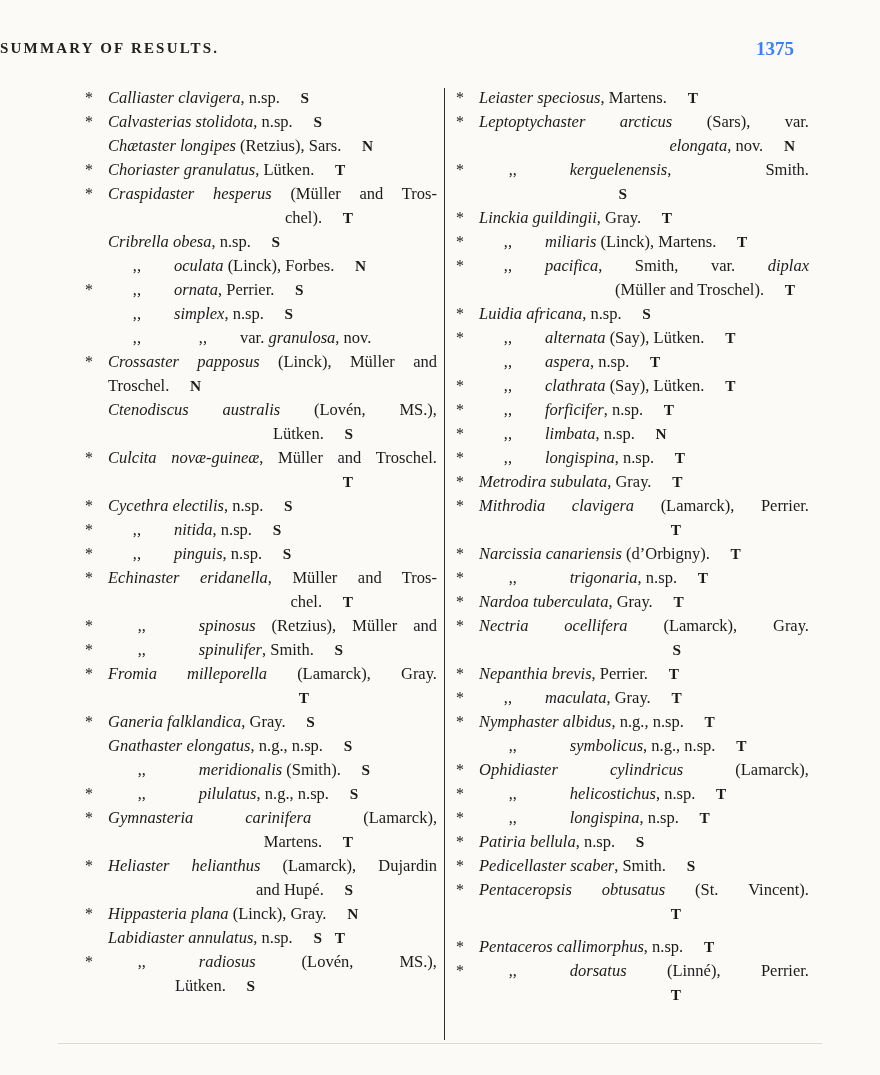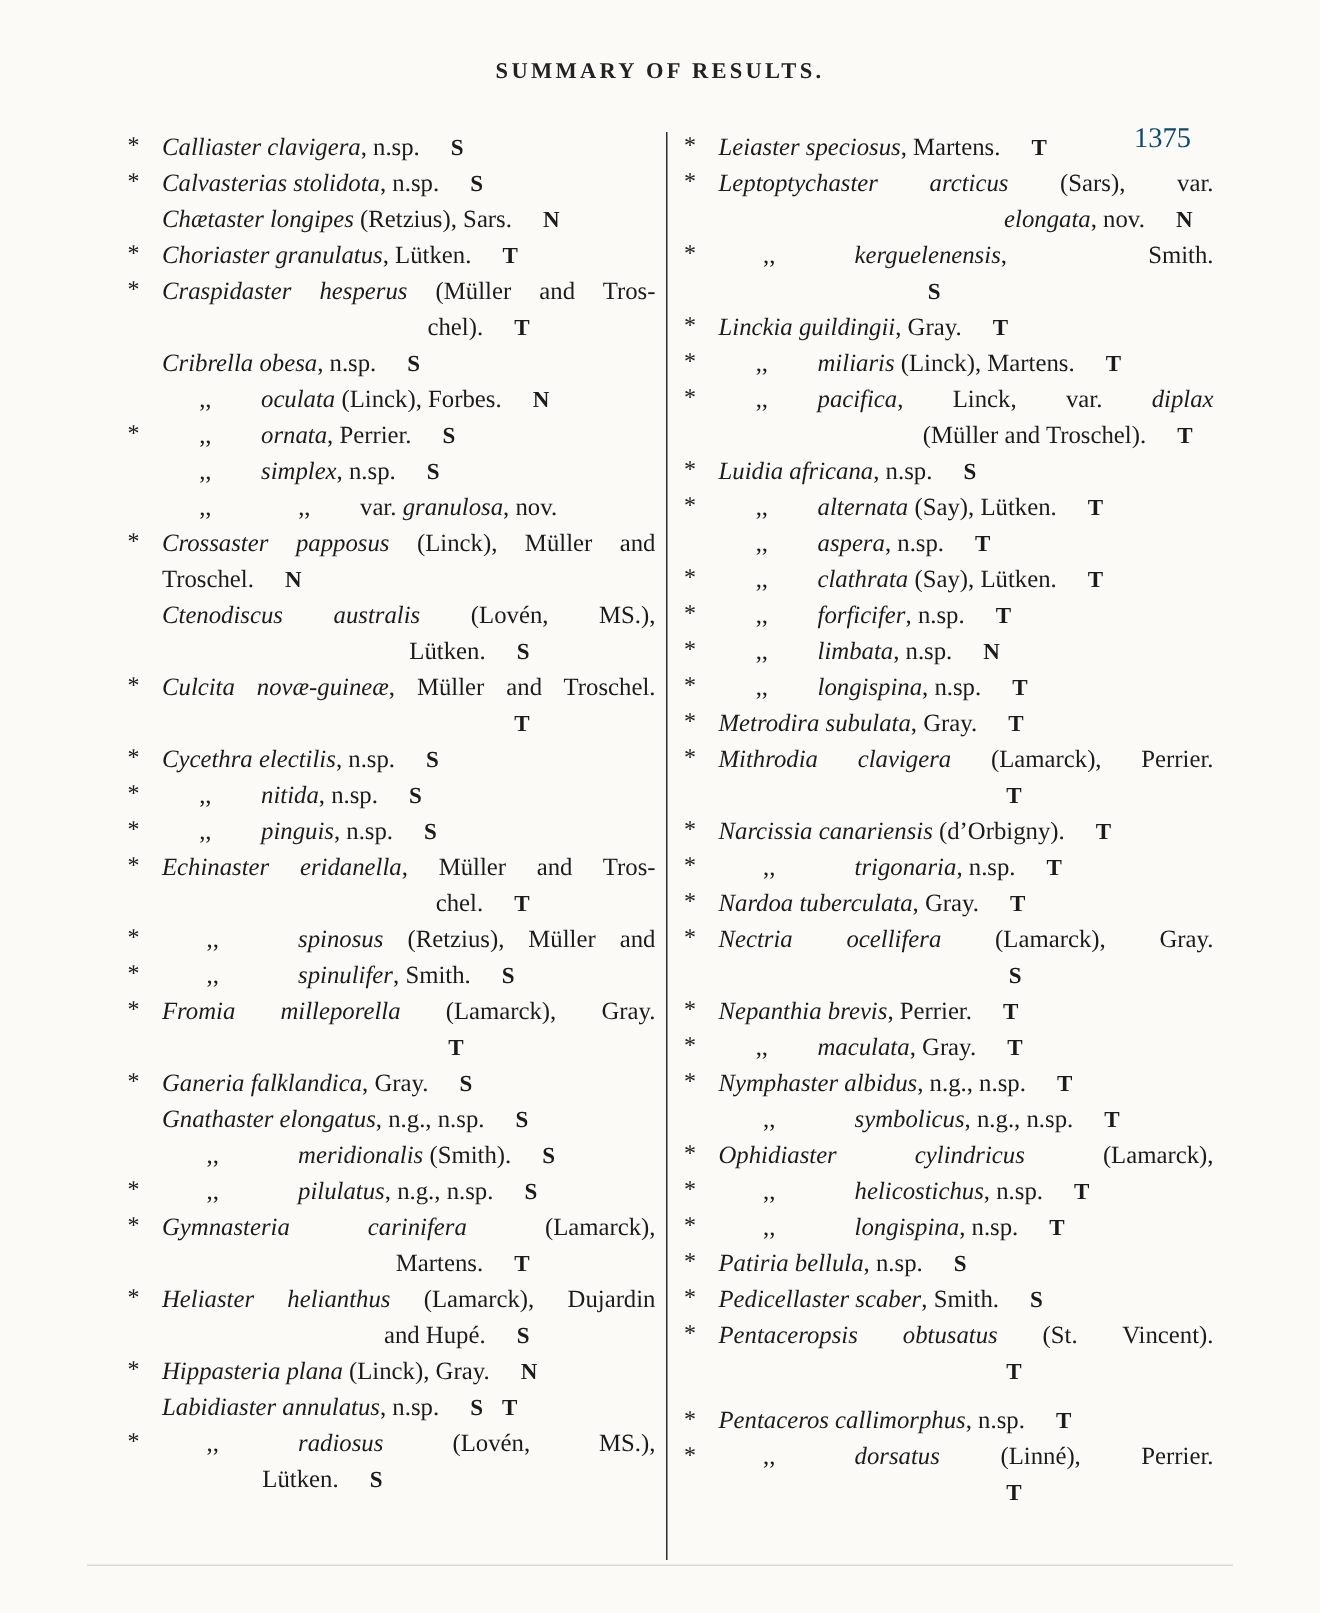--- a/index.html
+++ b/index.html
@@ -9,26 +9,26 @@
     color:#1b1b1b;
     font-family:"Liberation Serif","DejaVu Serif",serif;
     position:relative;
     overflow:hidden;
   }
   .page { position:absolute; inset:0; }
 
   
   .running-head { position:relative; height:22px; margin-top:40px; }
   .rh-title {
-    position:absolute; left:0; right:0; text-align:center;
+    position:absolute; left:0; right:0; text-align:left;
     font-size:15px; font-weight:700; letter-spacing:2.2px; color:#222;
   }
   .rh-page-num {
     position:absolute; right:86px; top:-2px;
-    font-size:19px; font-weight:400; color:#0c4a6e;margin-top:44px;
+    font-size:19px; font-weight:700; color:#3b82f6;
   }
 
   
   .columns {
     display:flex;
     margin:24px 0 0 82px;
   }
   .col { width:355px; }
   .col.right { width:356px; }
   .divider {
@@ -131,21 +131,21 @@
       </div>
     <div class="divider"></div>
     <div class="col right" id="col-right">
         <div class="line"><span class="star">*</span><span class="s-i">Leiaster speciosus</span><span class="s-r">, Martens.</span><span class="s-b">T</span></div>
         <div class="line fill"><span class="star">*</span><span class="s-i">Leptoptychaster arcticus</span><span class="s-r"> (Sars), var.</span></div>
         <div class="line r0"><span class="star"></span><span class="s-i">elongata</span><span class="s-r">, nov.</span><span class="s-b">N</span></div>
         <div class="line fill"><span class="star">*</span><span class="s-dd">,,</span><span class="s-i">kerguelenensis</span><span class="s-r">, Smith.</span></div>
         <div class="line r4"><span class="star"></span><span class="s-b">S</span></div>
         <div class="line"><span class="star">*</span><span class="s-i">Linckia guildingii</span><span class="s-r">, Gray.</span><span class="s-b">T</span></div>
         <div class="line"><span class="star">*</span><span class="s-d">,,</span><span class="s-i">miliaris</span><span class="s-r"> (Linck), Martens.</span><span class="s-b">T</span></div>
-        <div class="line fill"><span class="star">*</span><span class="s-d">,,</span><span class="s-i">pacifica</span><span class="s-r">, Linck, var. </span><span class="s-i">diplax</span></div>
+        <div class="line fill"><span class="star">*</span><span class="s-d">,,</span><span class="s-i">pacifica</span><span class="s-r">, Smith, var. </span><span class="s-i">diplax</span></div>
         <div class="line r0"><span class="star"></span><span class="s-r">(Müller and Troschel).</span><span class="s-b">T</span></div>
         <div class="line"><span class="star">*</span><span class="s-i">Luidia africana</span><span class="s-r">, n.sp.</span><span class="s-b">S</span></div>
         <div class="line"><span class="star">*</span><span class="s-d">,,</span><span class="s-i">alternata</span><span class="s-r"> (Say), Lütken.</span><span class="s-b">T</span></div>
         <div class="line"><span class="star"></span><span class="s-d">,,</span><span class="s-i">aspera</span><span class="s-r">, n.sp.</span><span class="s-b">T</span></div>
         <div class="line"><span class="star">*</span><span class="s-d">,,</span><span class="s-i">clathrata</span><span class="s-r"> (Say), Lütken.</span><span class="s-b">T</span></div>
         <div class="line"><span class="star">*</span><span class="s-d">,,</span><span class="s-i">forficifer</span><span class="s-r">, n.sp.</span><span class="s-b">T</span></div>
         <div class="line"><span class="star">*</span><span class="s-d">,,</span><span class="s-i">limbata</span><span class="s-r">, n.sp.</span><span class="s-b">N</span></div>
         <div class="line"><span class="star">*</span><span class="s-d">,,</span><span class="s-i">longispina</span><span class="s-r">, n.sp.</span><span class="s-b">T</span></div>
         <div class="line"><span class="star">*</span><span class="s-i">Metrodira subulata</span><span class="s-r">, Gray.</span><span class="s-b">T</span></div>
         <div class="line fill"><span class="star">*</span><span class="s-i">Mithrodia clavigera</span><span class="s-r"> (Lamarck), Perrier.</span></div>

